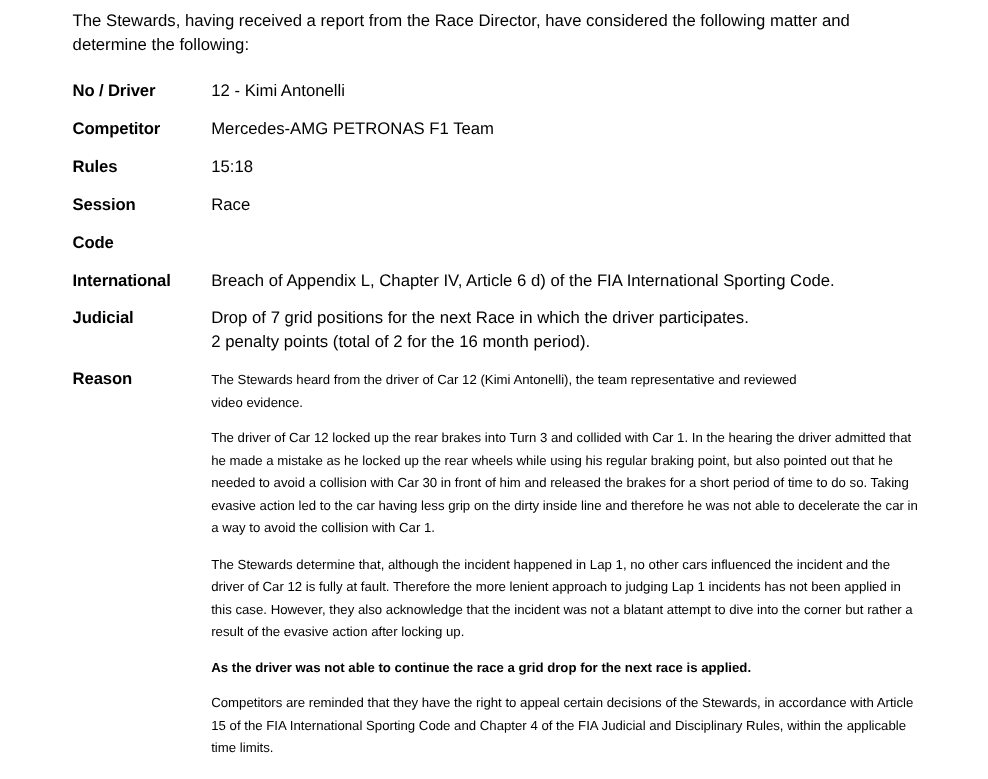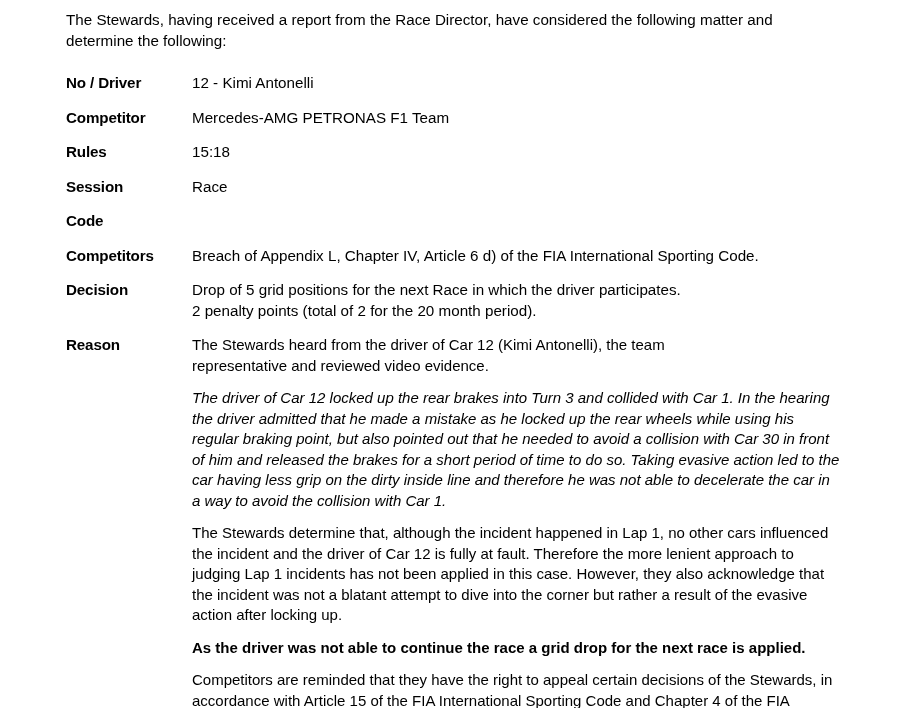--- a/index.html
+++ b/index.html
@@ -60,29 +60,29 @@
   }
   
   .row.reason {
     margin-bottom: 0;
   }
   .reason .row-value {
     max-width: 648px;
   }
   .reason-para {
     margin: 0 0 12px 0;
-    font-size: 15px;
+    font-size: 12px;
     line-height: 20.5px;
   }
   .reason-para:last-child {
     margin-bottom: 0;
   }
   
   .reason-para.p1 { max-width: 545px; }
-  .reason-para.p2 { max-width: 648px; font-style: italic; }
+  .reason-para.p2 { max-width: 648px; }
   .reason-para.p3 { max-width: 648px; }
   .reason-para.p4 { max-width: 655px; font-weight: bold; }
   .reason-para.p5 { max-width: 648px; }
 </style>
 </head>
 <body>
 
 <div class="page">
 
   <p class="intro">The Stewards, having received a report from the Race Director, have considered the following matter and determine the following:</p>
@@ -107,29 +107,29 @@
     <div class="row">
       <div class="row-label">Session</div>
       <div class="row-value">Race</div>
     </div>
 
     <div class="row">
       <div class="row-label">Code</div>
     </div>
 
     <div class="row">
-      <div class="row-label">Competitors</div>
+      <div class="row-label">International</div>
       <div class="row-value">Breach of Appendix L, Chapter IV, Article 6 d) of the FIA International Sporting Code.</div>
     </div>
 
     <div class="row">
-      <div class="row-label">Decision</div>
+      <div class="row-label">Judicial</div>
       <div class="row-value">
-        <span class="vline">Drop of 5 grid positions for the next Race in which the driver participates.</span>
-        <span class="vline">2 penalty points (total of 2 for the 20 month period).</span>
+        <span class="vline">Drop of 7 grid positions for the next Race in which the driver participates.</span>
+        <span class="vline">2 penalty points (total of 2 for the 16 month period).</span>
       </div>
     </div>
 
     <div class="row reason">
       <div class="row-label">Reason</div>
       <div class="row-value">
         <p class="reason-para p1">The Stewards heard from the driver of Car 12 (Kimi Antonelli), the team representative and reviewed video evidence.</p>
         <p class="reason-para p2">The driver of Car 12 locked up the rear brakes into Turn 3 and collided with Car 1. In the hearing the driver admitted that he made a mistake as he locked up the rear wheels while using his regular braking point, but also pointed out that he needed to avoid a collision with Car 30 in front of him and released the brakes for a short period of time to do so. Taking evasive action led to the car having less grip on the dirty inside line and therefore he was not able to decelerate the car in a way to avoid the collision with Car 1.</p>
         <p class="reason-para p3">The Stewards determine that, although the incident happened in Lap 1, no other cars influenced the incident and the driver of Car 12 is fully at fault. Therefore the more lenient approach to judging Lap 1 incidents has not been applied in this case. However, they also acknowledge that the incident was not a blatant attempt to dive into the corner but rather a result of the evasive action after locking up.</p>
         <p class="reason-para p4">As the driver was not able to continue the race a grid drop for the next race is applied.</p>

